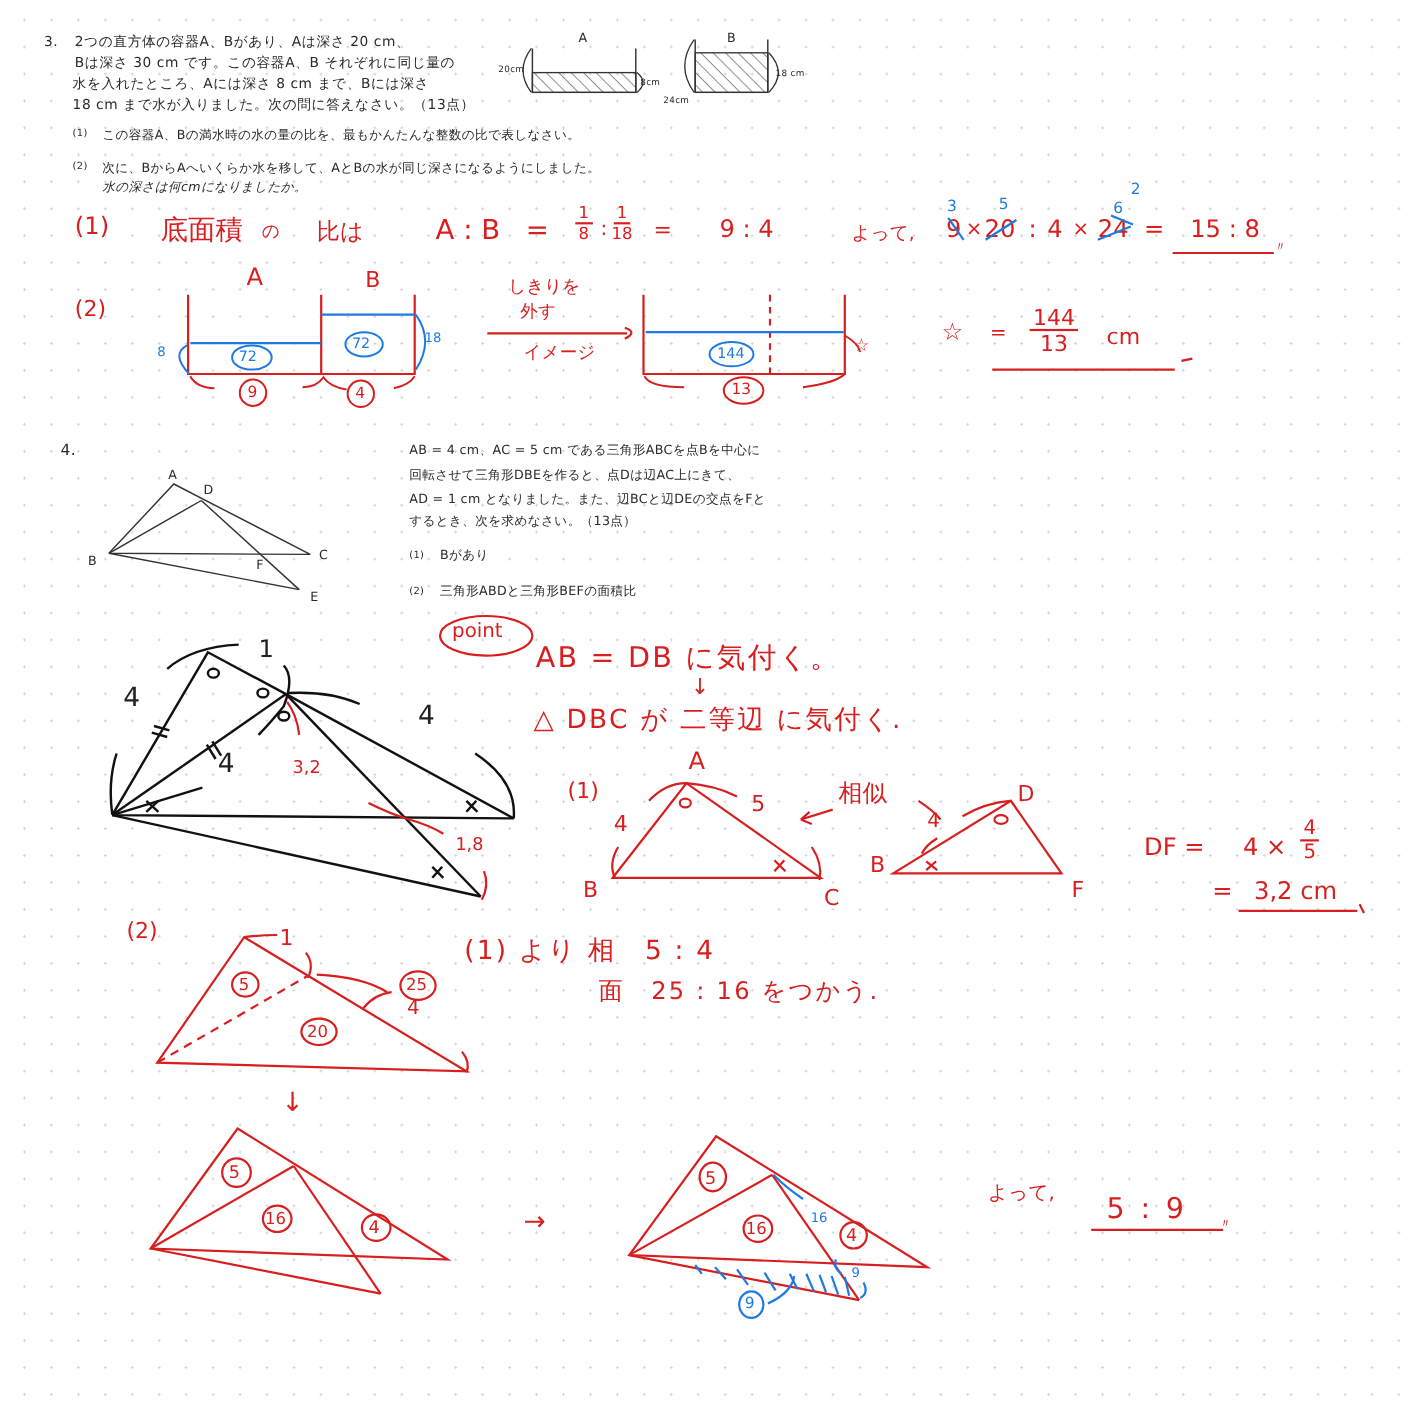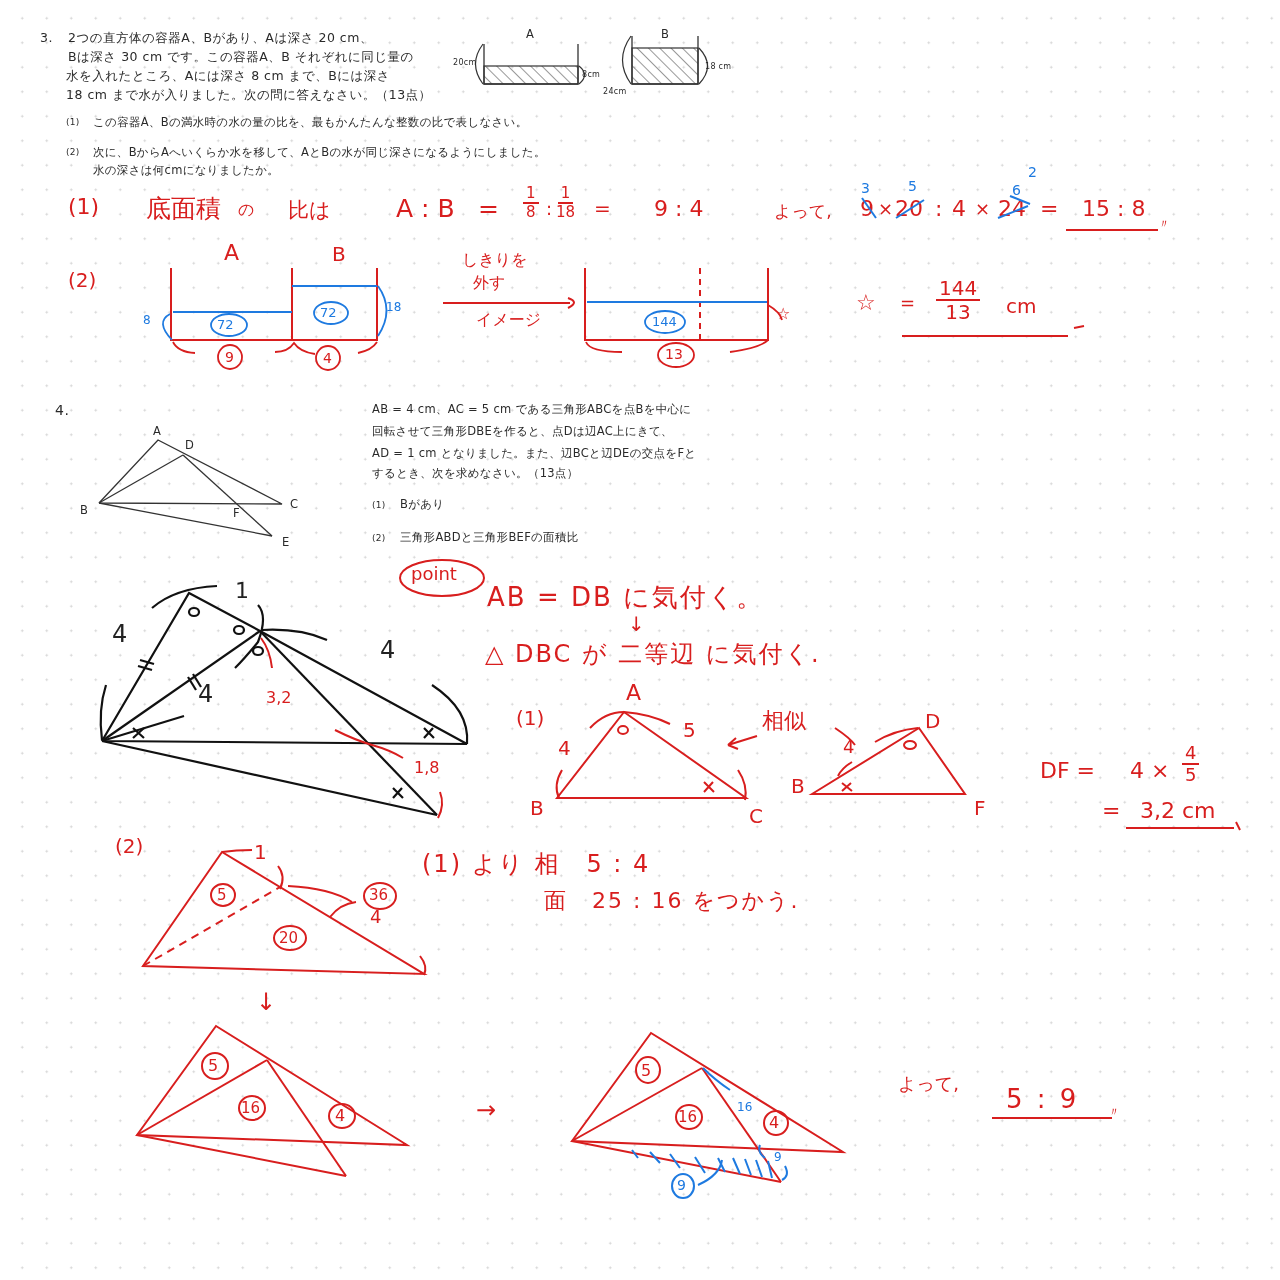--- a/index.html
+++ b/index.html
@@ -28,21 +28,21 @@
 
 <div class="abs print" style="left:40px;top:30px;">3.</div>
 <div class="abs print" style="left:68px;top:30px;">2つの直方体の容器A、Bがあり、Aは深さ 20 cm、</div>
 <div class="abs print" style="left:68px;top:49px;">Bは深さ 30 cm です。この容器A、B それぞれに同じ量の</div>
 <div class="abs print" style="left:66px;top:68px;">水を入れたところ、Aには深さ 8 cm まで、Bには深さ</div>
 <div class="abs print" style="left:66px;top:87px;">18 cm まで水が入りました。次の問に答えなさい。（13点）</div>
 <div class="abs print-sm" style="left:66px;top:117px;font-size:9px;">(1)</div>
 <div class="abs print-sm" style="left:93px;top:115px;">この容器A、Bの満水時の水の量の比を、最もかんたんな整数の比で表しなさい。</div>
 <div class="abs print-sm" style="left:66px;top:147px;font-size:9px;">(2)</div>
 <div class="abs print-sm" style="left:93px;top:145px;">次に、BからAへいくらか水を移して、AとBの水が同じ深さになるようにしました。</div>
-<div class="abs print-sm" style="left:93px;top:163px;">水の深さは何cmになりましたか。</div>
+<div class="abs print-sm" style="left:93px;top:163px;font-style:italic;">水の深さは何cmになりましたか。</div>
 
 <div>
   <svg width="1280" height="1280">
     <defs>
       <pattern id="hatch" width="8" height="8" patternUnits="userSpaceOnUse" patternTransform="rotate(-45)">
         <line x1="0" y1="0" x2="0" y2="8" stroke="#333" stroke-width="1"></line>
       </pattern>
     </defs>
 
     <path d="M484 44 L484 84 L578 84 L578 44" fill="none" stroke="#333" stroke-width="1.3"></path>
@@ -300,21 +300,21 @@
       <path d="M330 917 Q340 904 356 902"></path>
       <path d="M420 956 Q428 966 424 975"></path>
       <ellipse cx="223" cy="895" rx="12" ry="11"></ellipse>
       <ellipse cx="290" cy="938" rx="16" ry="12"></ellipse>
       <ellipse cx="380" cy="896" rx="16" ry="13"></ellipse>
     </g>
   </svg>
   <div class="abs red hand" style="left:254px;top:840px;font-size:20px;">1</div>
   <div class="abs red hand" style="left:217px;top:886px;font-size:15px;">5</div>
   <div class="abs red hand" style="left:279px;top:929px;font-size:15px;">20</div>
-  <div class="abs red hand" style="left:369px;top:886px;font-size:15px;">36</div>
+  <div class="abs red hand" style="left:369px;top:886px;font-size:15px;">25</div>
   <div class="abs red hand" style="left:370px;top:906px;font-size:18px;">4</div>
 
   <div class="abs red hand" style="left:422px;top:848px;font-size:24px;letter-spacing:2px;">(1) より 相　5 : 4</div>
   <div class="abs red hand" style="left:544px;top:886px;font-size:22px;letter-spacing:2px;">面　25 : 16 をつかう.</div>
 
   <div class="abs red hand" style="left:256px;top:988px;font-size:24px;">↓</div>
 
   <svg width="1280" height="1280">
     <g fill="none" stroke="#d81e1e" stroke-width="2">
       <polygon points="137,1135 216,1026 407,1145"></polygon>

